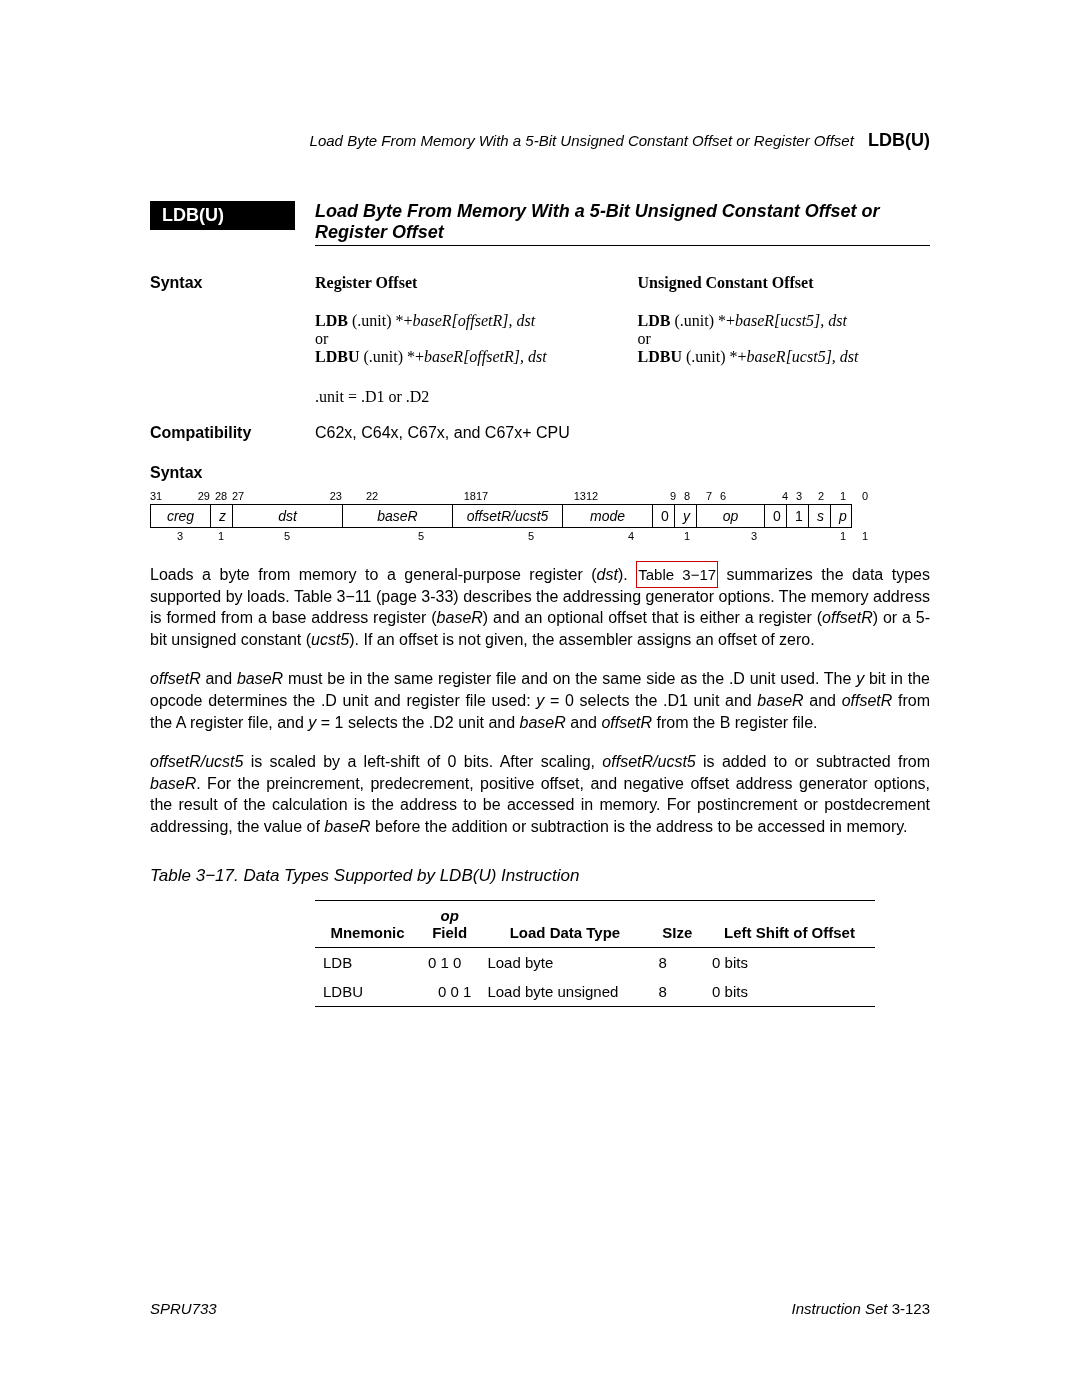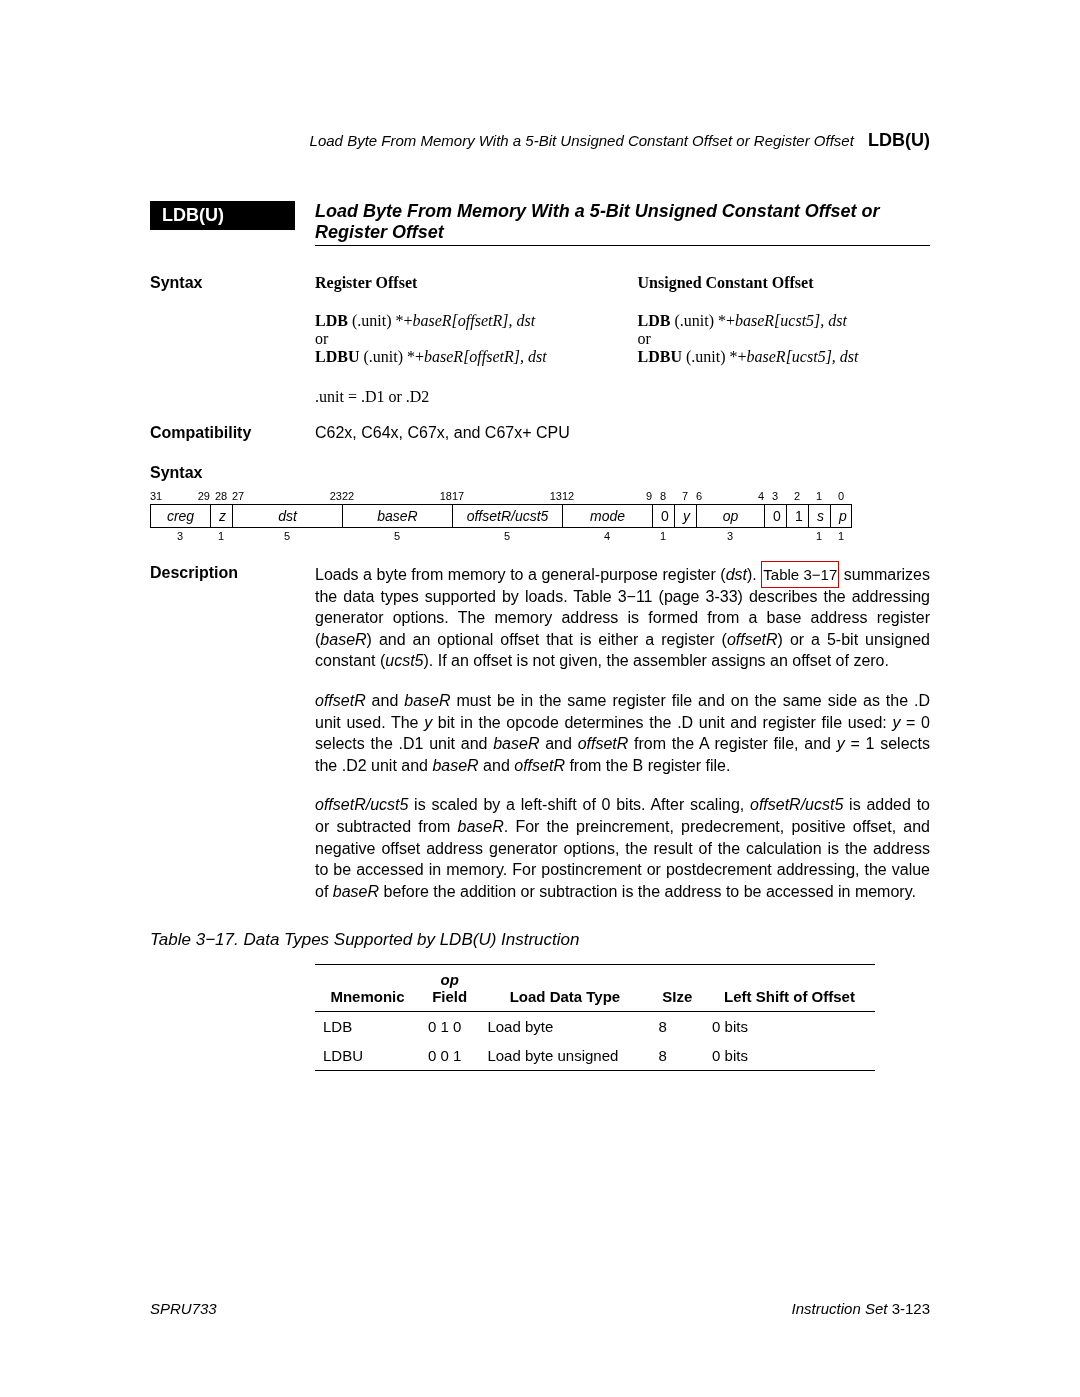--- a/index.html
+++ b/index.html
@@ -73,21 +73,21 @@
     font-style: italic;
     font-size: 14px;
     padding: 3px 8px;
     box-sizing: border-box;
   }
   .bit-row.mid .cell:last-child { border-right: 1px solid #000; }
   .bit-row.bot .cell { font-size: 11px; padding-top: 2px; }
   .c-creg  { width: 60px; }
   .c-z     { width: 22px; }
   .c-dst   { width: 110px; }
-  .c-baseR { width: 110px; }
+  .c-baseR { width: 110px; padding-left: 24px; }
   .c-off   { width: 110px; }
   .c-mode  { width: 90px; }
   .c-r     { width: 22px; }
   .c-y     { width: 22px; }
   .c-op    { width: 68px; }
   .c-01    { width: 22px; }
   .c-1     { width: 22px; }
   .c-s     { width: 22px; }
   .c-p     { width: 22px; }
   .desc-p { margin: 0 0 18px 0; line-height: 1.35; text-align: justify; }
@@ -228,21 +228,20 @@
       <div class="cell c-y"></div>
       <div class="cell c-op">3</div>
       <div class="cell c-01"></div>
       <div class="cell c-1"></div>
       <div class="cell c-s">1</div>
       <div class="cell c-p">1</div>
     </div>
   </div>
 
   <div class="section" style="margin-top:22px">
-    <div class="label-col">Description</div>
     <div class="content-col">
       <p class="desc-p">
         <span>Loads a byte from memory to a general-purpose register (</span><span class="ital">dst</span><span>).</span>
         <a class="link">Table 3−17</a><span> summarizes the data types supported by loads. Table 3−11 (page 3-33) describes the addressing generator options. The memory address is formed from a base address register (</span><span class="ital">baseR</span><span>) and an optional offset that is either a register (</span><span class="ital">offsetR</span><span>) or a 5-bit unsigned constant (</span><span class="ital">ucst5</span><span>). If an offset is not given, the assembler assigns an offset of zero.</span>
       </p>
       <p class="desc-p">
         <span class="ital">offsetR</span> and <span class="ital">baseR</span> must be in the same register file and on the same side as the .D unit used. The <span class="ital">y</span> bit in the opcode determines the .D unit and register file used: <span class="ital">y</span> = 0 selects the .D1 unit and <span class="ital">baseR</span> and <span class="ital">offsetR</span> from the A register file, and <span class="ital">y</span> = 1 selects the .D2 unit and <span class="ital">baseR</span> and <span class="ital">offsetR</span> from the B register file.
       </p>
       <p class="desc-p">
         <span class="ital">offsetR/ucst5</span> is scaled by a left-shift of 0 bits. After scaling, <span class="ital">offsetR/ucst5</span> is added to or subtracted from <span class="ital">baseR</span>. For the preincrement, predecrement, positive offset, and negative offset address generator options, the result of the calculation is the address to be accessed in memory. For postincrement or postdecrement addressing, the value of <span class="ital">baseR</span> before the addition or subtraction is the address to be accessed in memory.
@@ -268,21 +267,21 @@
     <tbody>
       <tr>
         <td>LDB</td>
         <td style="text-align:left">0 1 0</td>
         <td>Load byte</td>
         <td>8</td>
         <td>0 bits</td>
       </tr>
       <tr class="lastrow">
         <td>LDBU</td>
-        <td style="text-align:left">0 0 1</td>
+        <td style="text-align:right">0 0 1</td>
         <td>Load byte unsigned</td>
         <td>8</td>
         <td>0 bits</td>
       </tr>
     </tbody>
   </table>
 
   <div class="footer">
     <span>SPRU733</span>
     <span>

